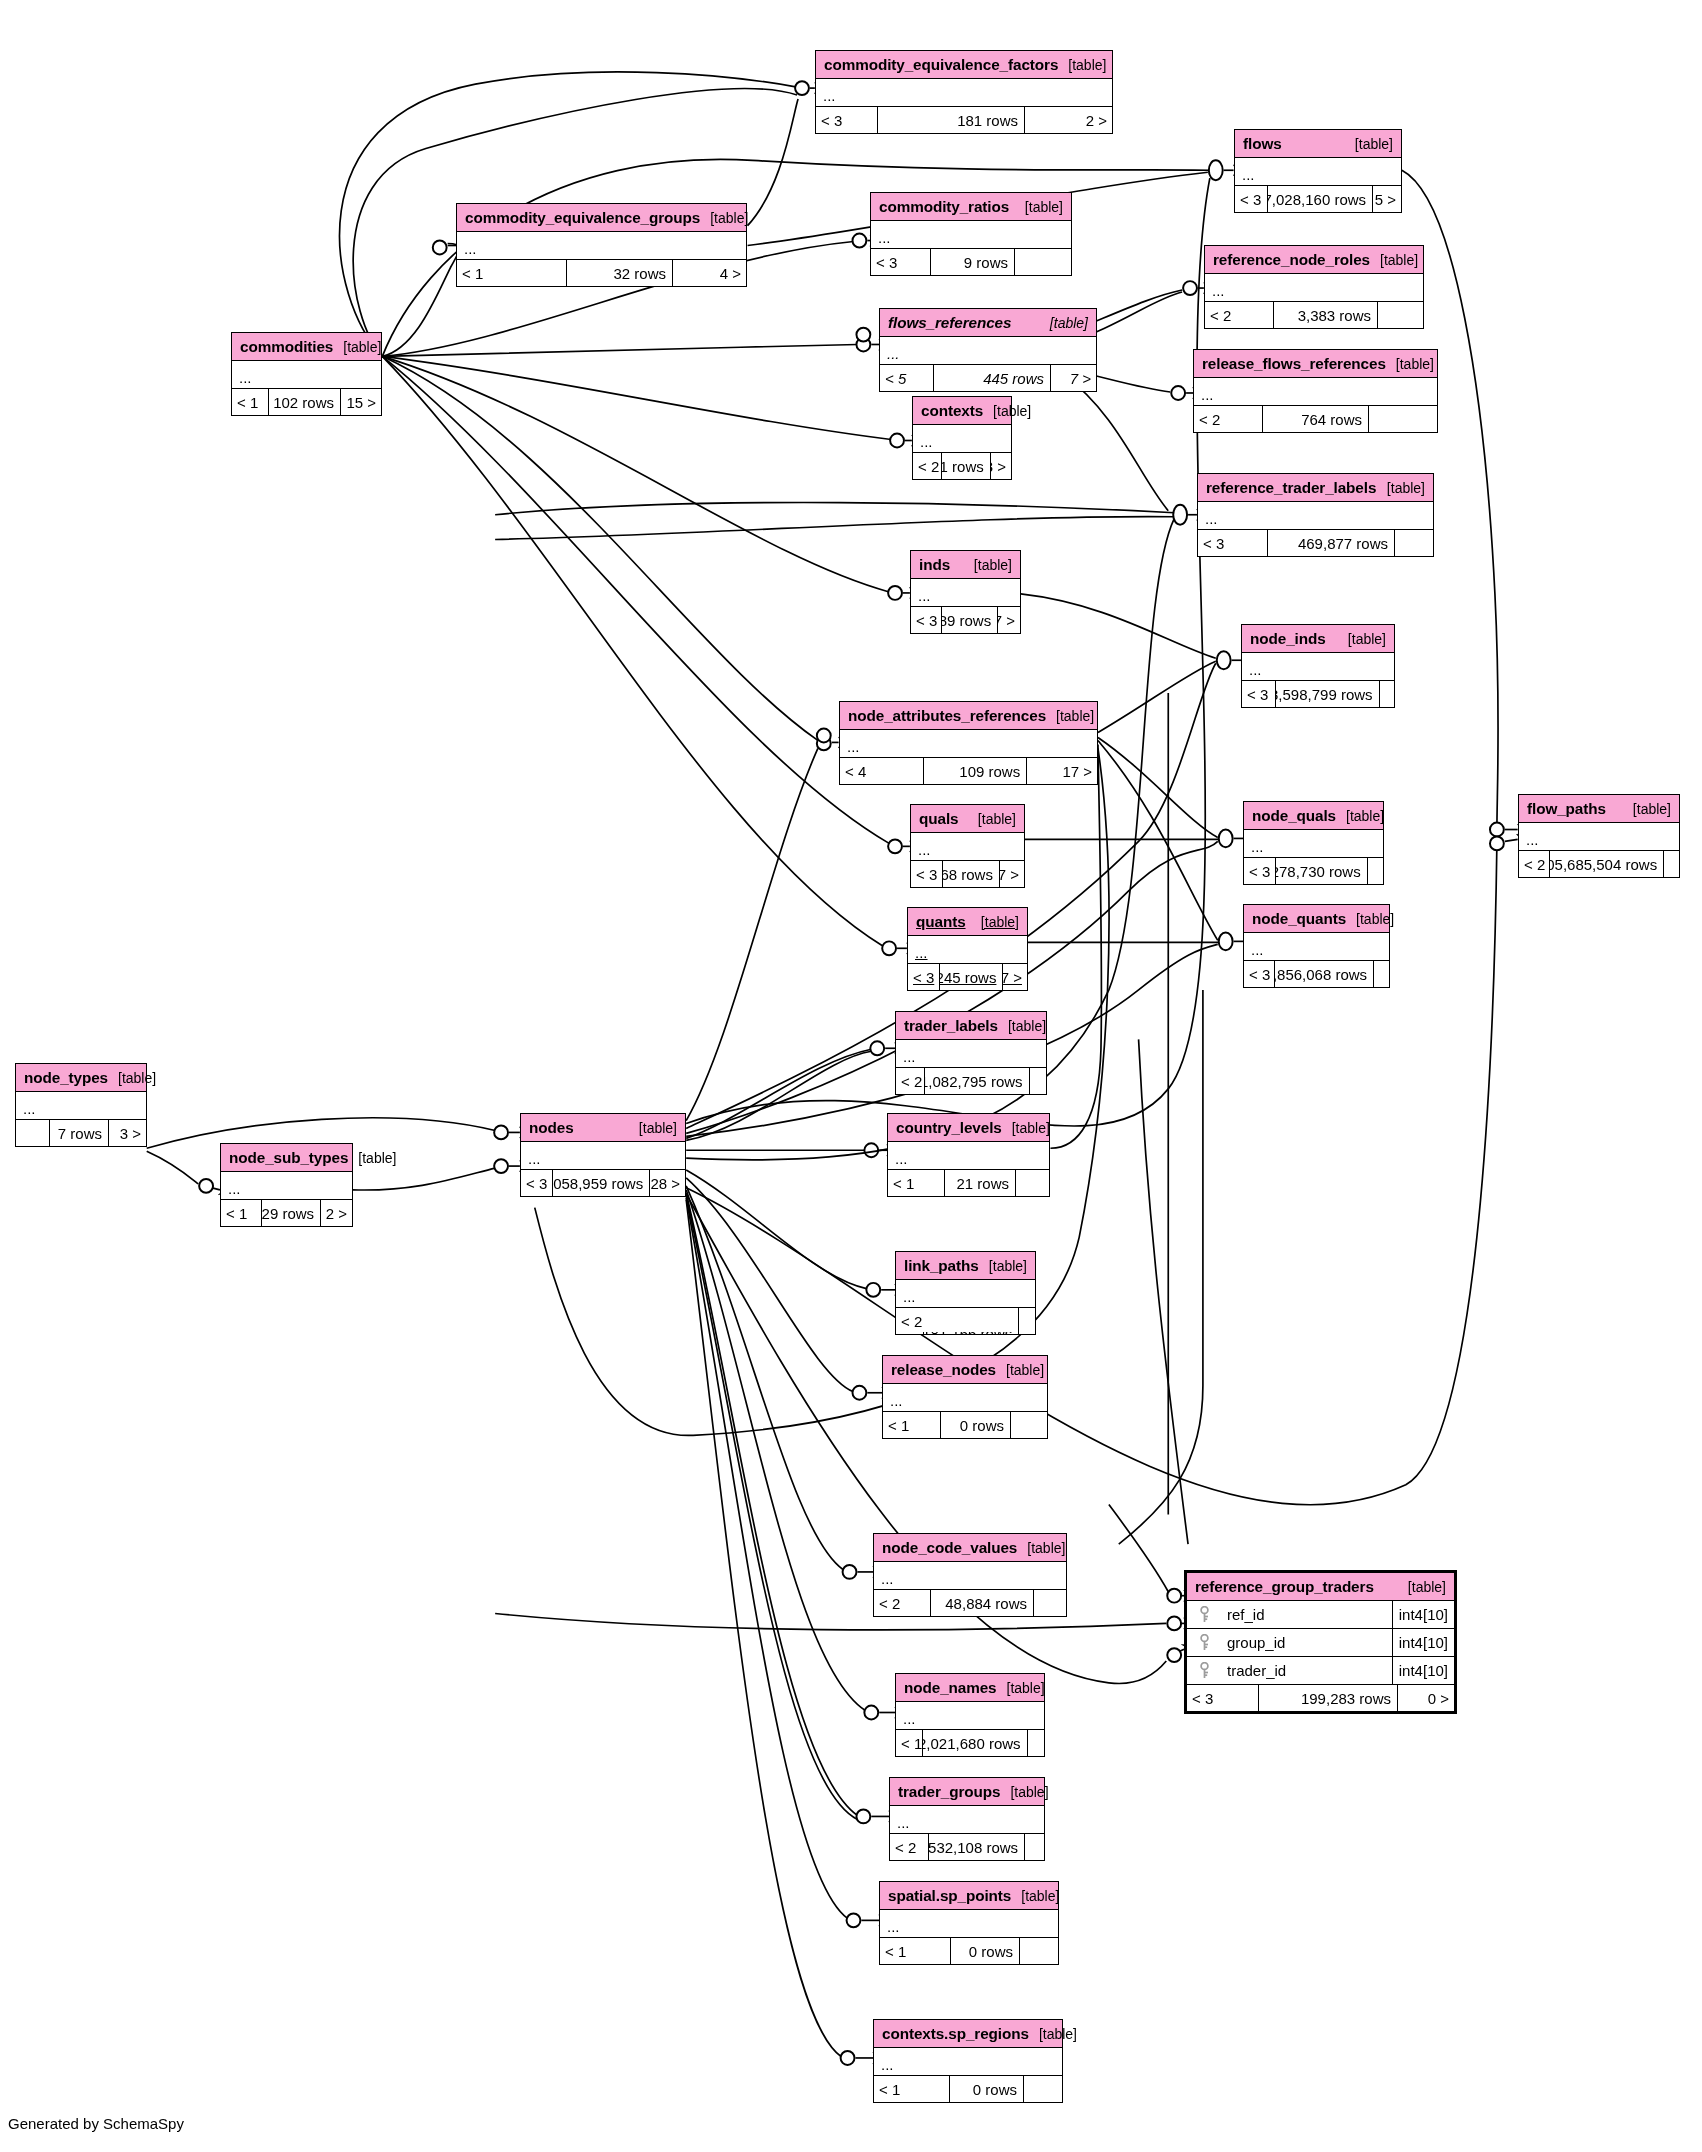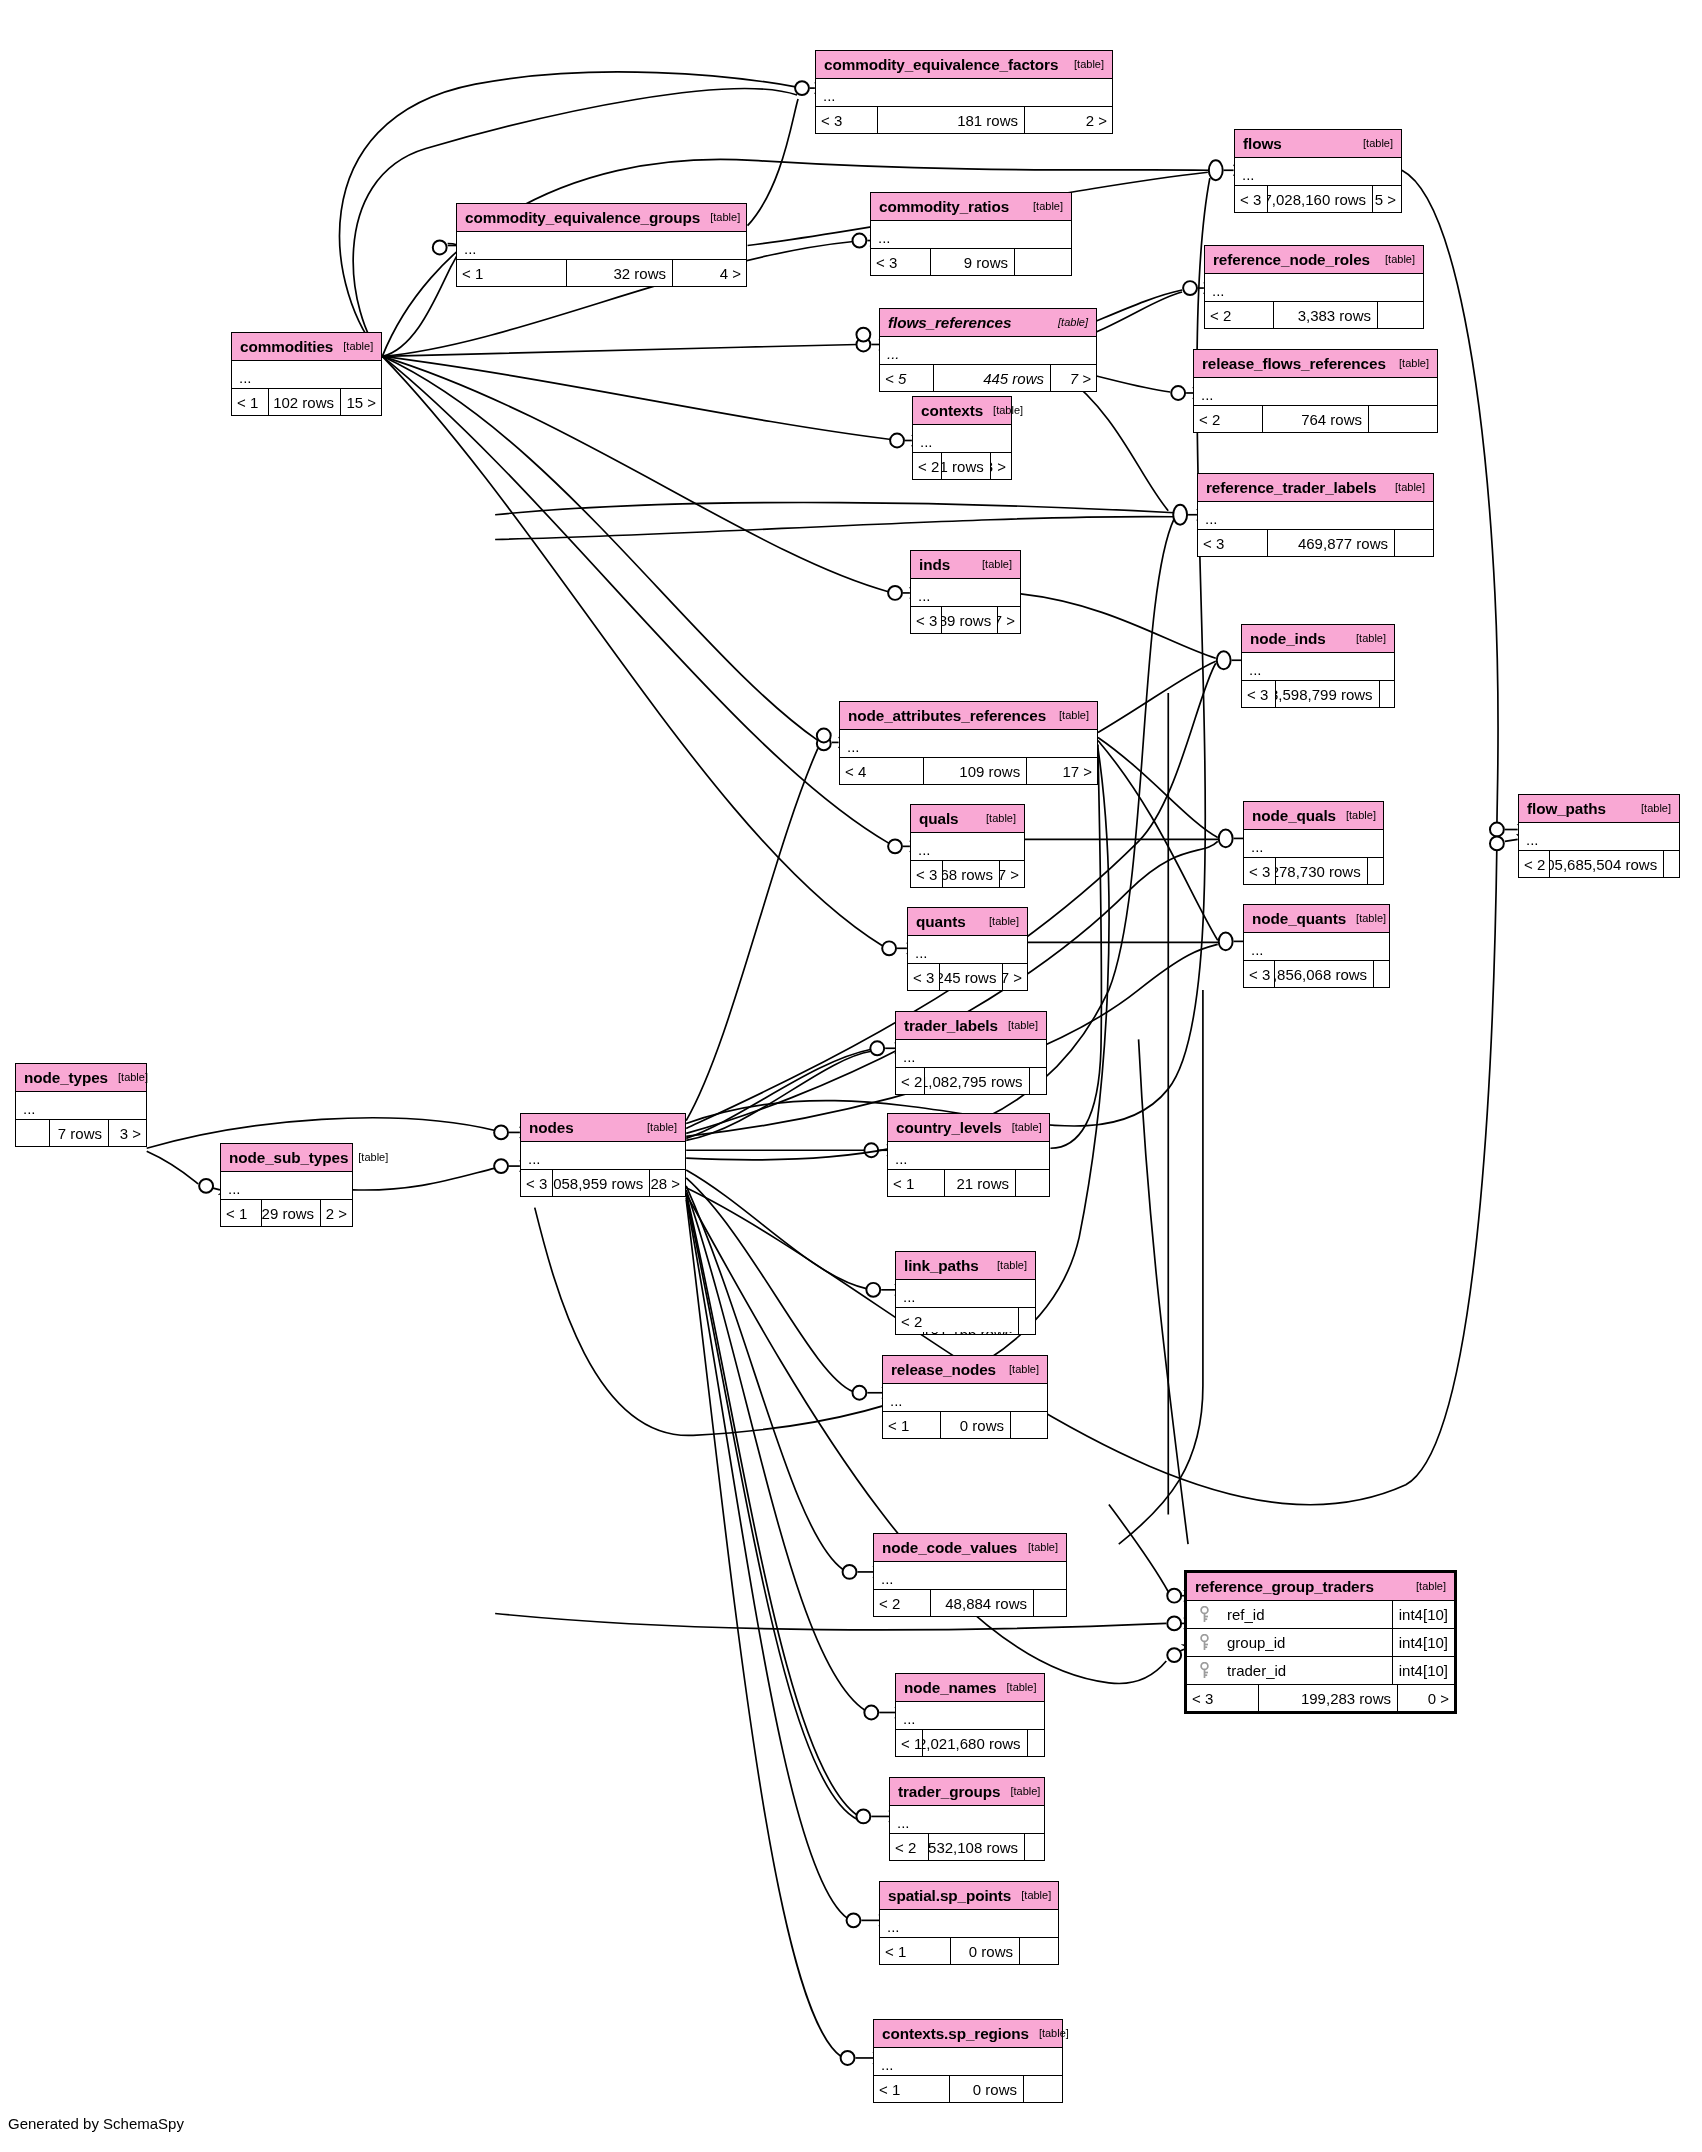--- a/index.html
+++ b/index.html
@@ -57,21 +57,21 @@
     justify-content: space-between;
     padding: 0 8px;
     white-space: nowrap;
   }
   .tb-name {
     font-weight: bold;
     font-size: 15.3px;
     letter-spacing: -0.1px;
   }
   .tb-tag {
-    font-size: 11px;
+    font-size: 14px;
     font-weight: normal;
     color: #000;
     padding-left: 10px;
   }
 
   .tb-body {
     box-sizing: border-box;
     border-bottom: 1.6px solid #000;
     height: 28px;
     display: flex;
@@ -543,21 +543,21 @@
         </div>
         <div class="tb-body">
           <span class="ellipsis">...</span>
         </div>
         <div class="tb-footer">
           <div class="tf-left" style="width: 33px;">&lt; 3</div>
           <div class="tf-mid" style="flex: 1 1 auto;">278,730 rows</div>
           <div class="tf-right" style="width: 17px;"></div>
         </div>
       </div>
-      <div class="table-box" style="left: 907px; top: 907px; width: 121px;">
+      <div class="table-box" style="left: 907px; top: 907px; width: 121px; text-decoration: underline;">
         <div class="tb-header">
           <span class="tb-name">quants</span>
           <span class="tb-tag">[table]</span>
         </div>
         <div class="tb-body">
           <span class="ellipsis">...</span>
         </div>
         <div class="tb-footer">
           <div class="tf-left" style="width: 33px;">&lt; 3</div>
           <div class="tf-mid" style="flex: 1 1 auto;">245 rows</div>

